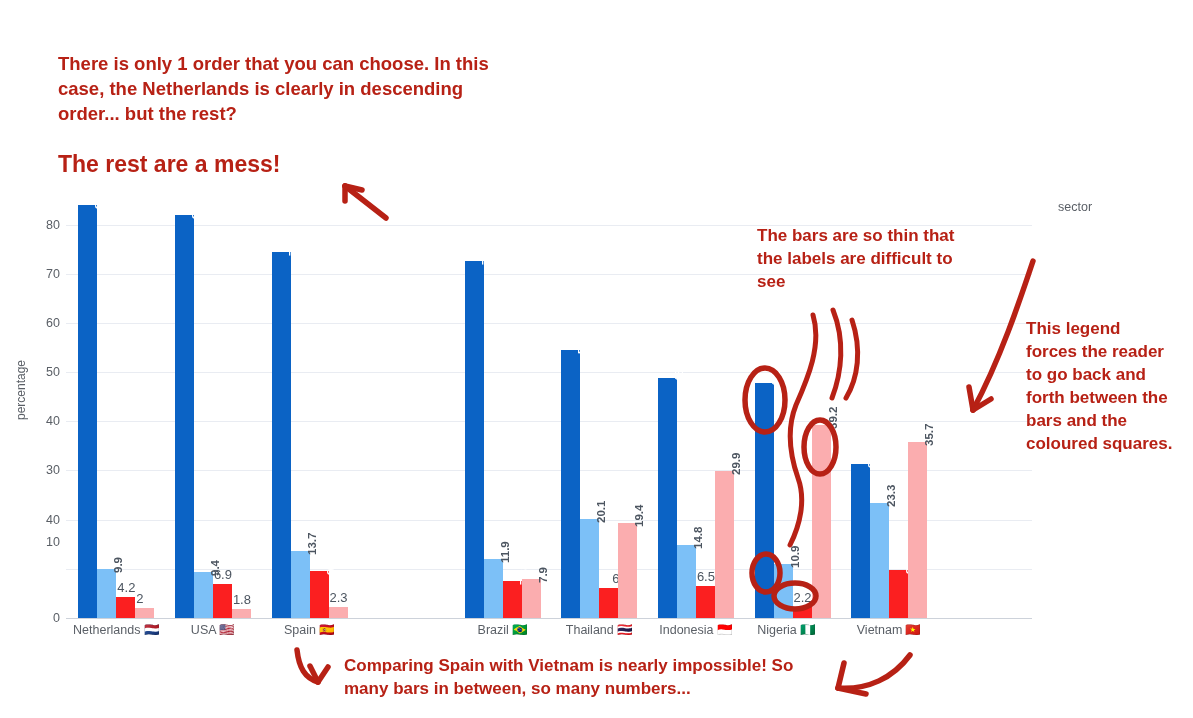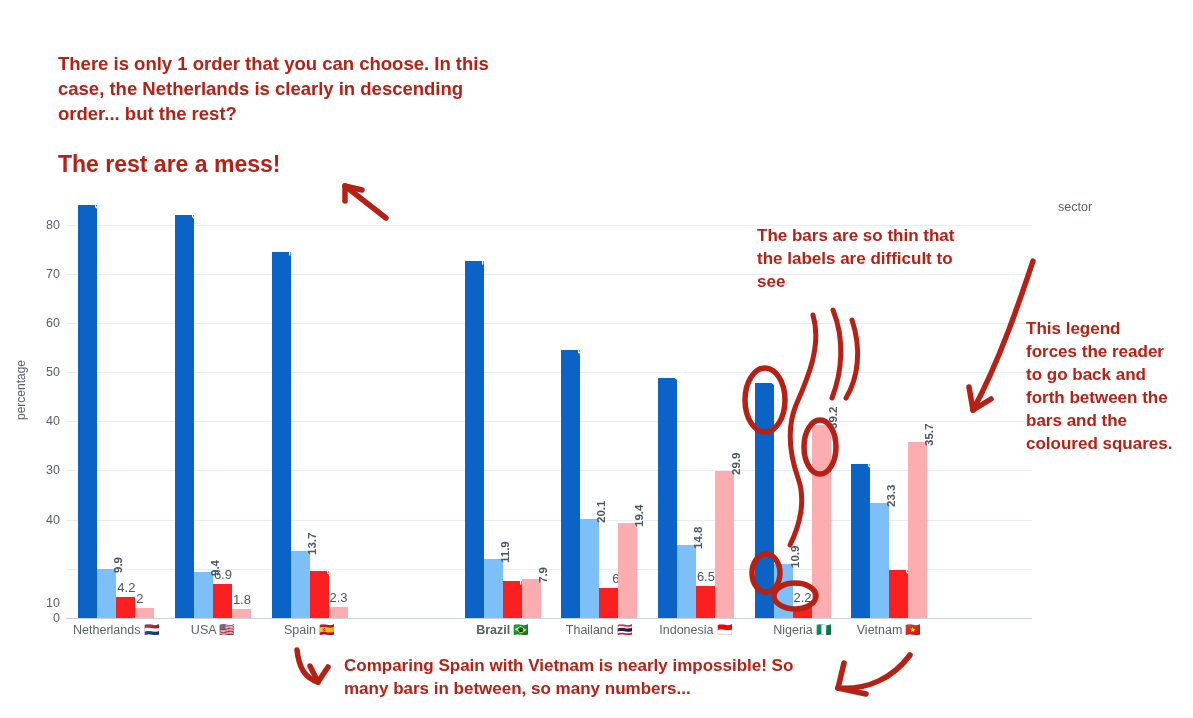--- a/index.html
+++ b/index.html
@@ -146,21 +146,21 @@
 </style>
 </head>
 <body>
 
 <div id="chart-area">
 
   <div id="y-axis-title" class="axis-title">percentage</div>
 
   <div id="y-axis">
       <div class="ytick" style="top: 618px;">0</div>
-      <div class="ytick" style="top: 603px;">10</div>
+      <div class="ytick" style="top: 542px;">10</div>
       <div class="ytick" style="top: 519.647px;">40</div>
       <div class="ytick" style="top: 470.471px;">30</div>
       <div class="ytick" style="top: 421.294px;">40</div>
       <div class="ytick" style="top: 372.118px;">50</div>
       <div class="ytick" style="top: 322.941px;">60</div>
       <div class="ytick" style="top: 273.765px;">70</div>
       <div class="ytick" style="top: 224.588px;">80</div>
     </div>
   <div id="gridlines">
       <div class="gridline" id="baseline" style="top: 618px; background: rgb(205, 210, 218);"></div>
@@ -220,21 +220,21 @@
         </div>
         <div class="bar" style="left: 19px; height: 58.52px; background: rgb(124, 192, 247);">
           <div class="bar-label inside dark">11.9</div>
         </div>
         <div class="bar" style="left: 38px; height: 37.3741px; background: rgb(251, 31, 32);">
           <div class="bar-label inside">7.6</div>
         </div>
         <div class="bar" style="left: 57px; height: 38.8494px; background: rgb(251, 173, 175);">
           <div class="bar-label inside dark">7.9</div>
         </div>
-        <div class="xlabel" style="left: 38px; font-weight: bold;">Brazil 🇧🇷</div>
+        <div class="xlabel" style="left: 38px;">Brazil 🇧🇷</div>
       </div>
       <div class="group" style="left: 495.3px; width: 76px;">
         <div class="bar" style="left: 0px; height: 267.52px; background: rgb(11, 99, 197);">
           <div class="bar-label inside">54.4</div>
         </div>
         <div class="bar" style="left: 19px; height: 98.8447px; background: rgb(124, 192, 247);">
           <div class="bar-label inside dark">20.1</div>
         </div>
         <div class="bar-label outside" style="bottom: 32px; left: 39px; position: absolute; margin-left: 12px;">6.2</div>
         <div class="bar" style="left: 38px; height: 30.4894px; background: rgb(251, 31, 32);"></div>
@@ -262,21 +262,21 @@
           <div class="bar-label inside">47.7</div>
         </div>
         <div class="bar" style="left: 19px; height: 53.6024px; background: rgb(124, 192, 247);">
           <div class="bar-label inside dark">10.9</div>
         </div>
         <div class="bar-label outside" style="bottom: 12.8188px; left: 39px; position: absolute;">2.2</div>
         <div class="bar" style="left: 38px; height: 10.8188px; background: rgb(251, 31, 32);"></div>
         <div class="bar" style="left: 57px; height: 192.772px; background: rgb(251, 173, 175);">
           <div class="bar-label inside dark">39.2</div>
         </div>
-        <div class="xlabel" style="left: 48px;">Nigeria 🇳🇬</div>
+        <div class="xlabel" style="left: 32px;">Nigeria 🇳🇬</div>
       </div>
       <div class="group" style="left: 785.1px; width: 76px;">
         <div class="bar" style="left: 0px; height: 153.922px; background: rgb(11, 99, 197);">
           <div class="bar-label inside">31.3</div>
         </div>
         <div class="bar" style="left: 19px; height: 114.581px; background: rgb(124, 192, 247);">
           <div class="bar-label inside dark">23.3</div>
         </div>
         <div class="bar" style="left: 38px; height: 47.7012px; background: rgb(251, 31, 32);">
           <div class="bar-label inside">9.7</div>

